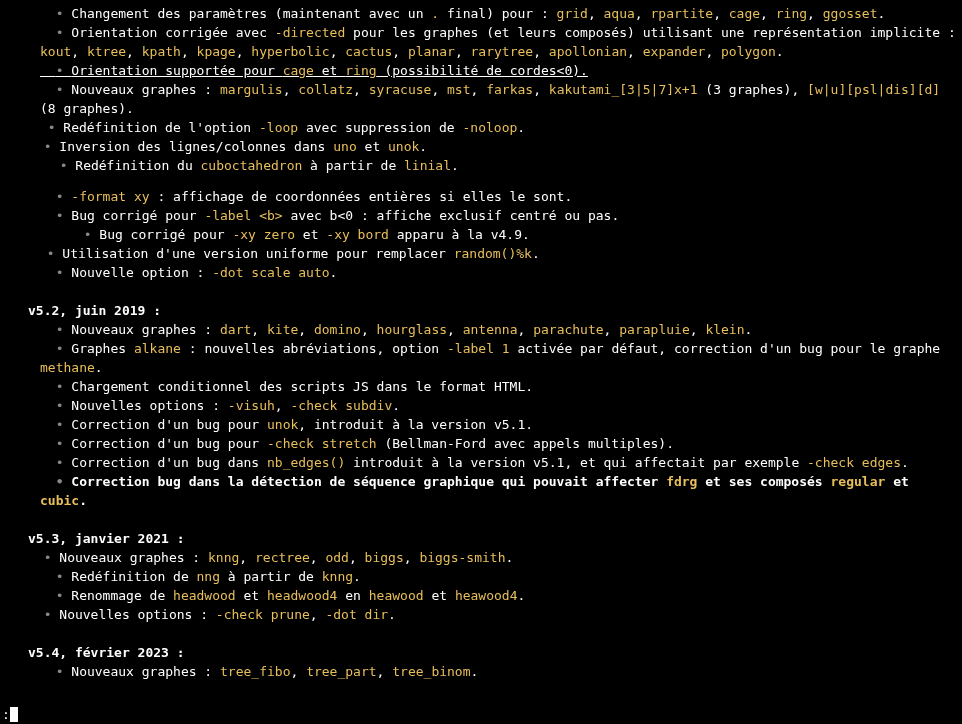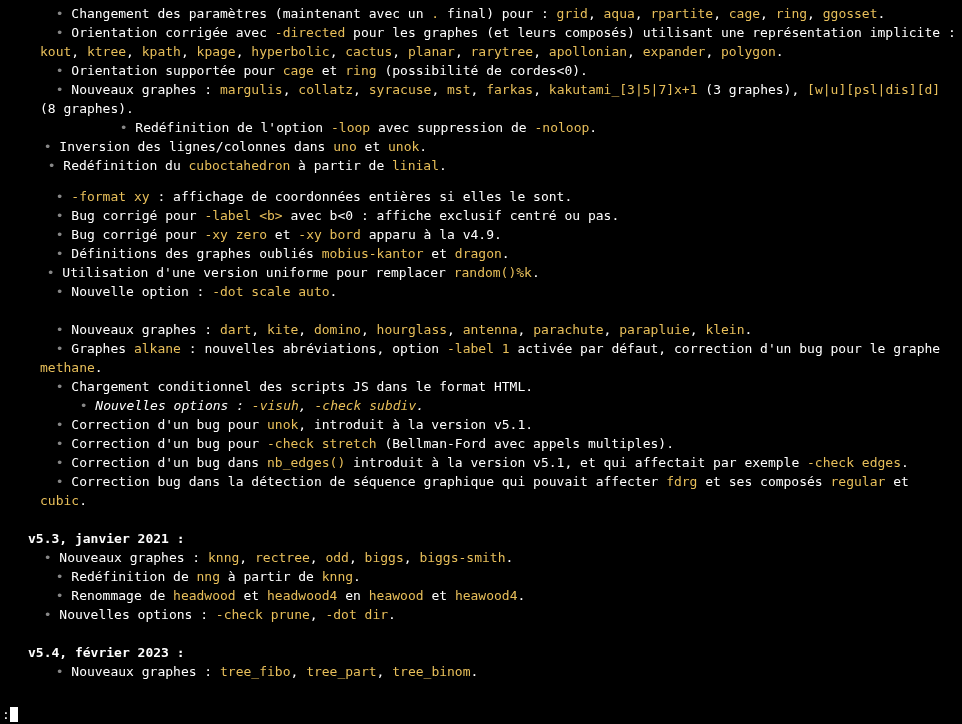--- a/index.html
+++ b/index.html
@@ -48,40 +48,40 @@
     height: 15px;
     vertical-align: text-bottom;
   }
 </style>
 </head>
 <body>
 
 <div class="content">
     <div class="line" style="padding-left: 40px; text-indent: 0px;"><span class="bullet">  • </span><span>Changement des paramètres (maintenant avec un </span><span class="hl">.</span><span> final) pour : </span><span class="hl">grid</span><span>, </span><span class="hl">aqua</span><span>, </span><span class="hl">rpartite</span><span>, </span><span class="hl">cage</span><span>, </span><span class="hl">ring</span><span>, </span><span class="hl">ggosset</span><span>.</span></div>
     <div class="line" style="padding-left: 40px; text-indent: 0px;"><span class="bullet">  • </span><span>Orientation corrigée avec </span><span class="hl">-directed</span><span> pour les graphes (et leurs composés) utilisant une représentation implicite : </span><span class="hl">kout</span><span>, </span><span class="hl">ktree</span><span>, </span><span class="hl">kpath</span><span>, </span><span class="hl">kpage</span><span>, </span><span class="hl">hyperbolic</span><span>, </span><span class="hl">cactus</span><span>, </span><span class="hl">planar</span><span>, </span><span class="hl">rarytree</span><span>, </span><span class="hl">apollonian</span><span>, </span><span class="hl">expander</span><span>, </span><span class="hl">polygon</span><span>.</span></div>
-    <div class="line" style="padding-left: 40px; text-indent: 0px;"><span class="bullet">  • </span><span>Orientation supportée pour </span><span class="hl">cage</span><span> et </span><span class="hl">ring</span><span> (possibilité de cordes&lt;0).</span></div>
+    <div class="line" style="padding-left: 40px; text-indent: 0px; text-decoration: underline;"><span class="bullet">  • </span><span>Orientation supportée pour </span><span class="hl">cage</span><span> et </span><span class="hl">ring</span><span> (possibilité de cordes&lt;0).</span></div>
     <div class="line" style="padding-left: 40px; text-indent: 0px;"><span class="bullet">  • </span><span>Nouveaux graphes : </span><span class="hl">margulis</span><span>, </span><span class="hl">collatz</span><span>, </span><span class="hl">syracuse</span><span>, </span><span class="hl">mst</span><span>, </span><span class="hl">farkas</span><span>, </span><span class="hl">kakutami_[3|5|7]x+1</span><span> (3 graphes), </span><span class="hl">[w|u][psl|dis][d]</span><span> (8 graphes).</span></div>
-    <div class="line" style="padding-left: 64px; text-indent: 0px; margin-left: 40px;"><span class="bullet">  • </span><span>Redéfinition de l'option </span><span class="hl">-loop</span><span> avec suppression de </span><span class="hl">-noloop</span><span>.</span></div>
+    <div class="line" style="padding-left: 32px; text-indent: 0px;"><span class="bullet">  • </span><span>Redéfinition de l'option </span><span class="hl">-loop</span><span> avec suppression de </span><span class="hl">-noloop</span><span>.</span></div>
     <div class="line" style="text-indent: 0px;"><span class="bullet">  • </span><span>Inversion des lignes/colonnes dans </span><span class="hl">uno</span><span> et </span><span class="hl">unok</span><span>.</span></div>
-    <div class="line" style="padding-left: 32px; text-indent: 0px;"><span class="bullet">  • </span><span>Redéfinition du </span><span class="hl">cuboctahedron</span><span> à partir de </span><span class="hl">linial</span><span>.</span></div>
+    <div class="line" style="padding-left: 44px; text-indent: 0px;"><span class="bullet">  • </span><span>Redéfinition du </span><span class="hl">cuboctahedron</span><span> à partir de </span><span class="hl">linial</span><span>.</span></div>
     <div class="line" style="padding-left: 40px; text-indent: 0px; margin-top: 12px;"><span class="bullet">  • </span><span class="hl">-format xy</span><span> : affichage de coordonnées entières si elles le sont.</span></div>
     <div class="line" style="padding-left: 40px; text-indent: 0px;"><span class="bullet">  • </span><span>Bug corrigé pour </span><span class="hl">-label &lt;b&gt;</span><span> avec b&lt;0 : affiche exclusif centré ou pas.</span></div>
-    <div class="line" style="padding-left: 40px; text-indent: 0px;"><span class="bullet">  • </span><span>Bug corrigé pour </span><span class="hl">-xy zero</span><span> et </span><span class="hl">-xy bord</span><span> apparu à la v4.9.</span></div>
-    <div class="line" style="padding-left: 40px; text-indent: 0px;"><span class="bullet">  • </span><span>Définitions des graphes oubliés </span><span class="hl">mobius-kantor</span><span> et </span><span class="hl">dragon</span><span>.</span></div>
+    <div class="line" style="padding-left: 40px; text-indent: 0px; margin-left: 28px;"><span class="bullet">  • </span><span>Bug corrigé pour </span><span class="hl">-xy zero</span><span> et </span><span class="hl">-xy bord</span><span> apparu à la v4.9.</span></div>
     <div class="line" style="padding-left: 31px; text-indent: 0px;"><span class="bullet">  • </span><span>Utilisation d'une version uniforme pour remplacer </span><span class="hl">random()%k</span><span>.</span></div>
     <div class="line" style="padding-left: 40px; text-indent: 0px;"><span class="bullet">  • </span><span>Nouvelle option : </span><span class="hl">-dot scale auto</span><span>.</span></div>
     <div class="line">&nbsp;</div>
+    <div class="heading">v5.2, juin 2019 :</div>
     <div class="line" style="padding-left: 40px; text-indent: 0px;"><span class="bullet">  • </span><span>Nouveaux graphes : </span><span class="hl">dart</span><span>, </span><span class="hl">kite</span><span>, </span><span class="hl">domino</span><span>, </span><span class="hl">hourglass</span><span>, </span><span class="hl">antenna</span><span>, </span><span class="hl">parachute</span><span>, </span><span class="hl">parapluie</span><span>, </span><span class="hl">klein</span><span>.</span></div>
     <div class="line" style="padding-left: 40px; text-indent: 0px;"><span class="bullet">  • </span><span>Graphes </span><span class="hl">alkane</span><span> : nouvelles abréviations, option </span><span class="hl">-label 1</span><span> activée par défaut, correction d'un bug pour le graphe </span><span class="hl">methane</span><span>.</span></div>
     <div class="line" style="padding-left: 40px; text-indent: 0px;"><span class="bullet">  • </span><span>Chargement conditionnel des scripts JS dans le format HTML.</span></div>
-    <div class="line" style="padding-left: 64px; text-indent: 0px; font-style: italic;"><span class="bullet">  • </span><span>Nouvelles options : </span><span class="hl">-visuh</span><span>, </span><span class="hl">-check subdiv</span><span>.</span></div>
+    <div class="line" style="padding-left: 40px; text-indent: 0px;"><span class="bullet">  • </span><span>Nouvelles options : </span><span class="hl">-visuh</span><span>, </span><span class="hl">-check subdiv</span><span>.</span></div>
     <div class="line" style="padding-left: 40px; text-indent: 0px;"><span class="bullet">  • </span><span>Correction d'un bug pour </span><span class="hl">unok</span><span>, introduit à la version v5.1.</span></div>
     <div class="line" style="padding-left: 40px; text-indent: 0px;"><span class="bullet">  • </span><span>Correction d'un bug pour </span><span class="hl">-check stretch</span><span> (Bellman-Ford avec appels multiples).</span></div>
     <div class="line" style="padding-left: 40px; text-indent: 0px;"><span class="bullet">  • </span><span>Correction d'un bug dans </span><span class="hl">nb_edges()</span><span> introduit à la version v5.1, et qui affectait par exemple </span><span class="hl">-check edges</span><span>.</span></div>
-    <div class="line" style="padding-left: 40px; text-indent: 0px;"><span class="bullet">  • </span><span>Correction bug dans la détection de séquence graphique qui pouvait affecter </span><span class="hl">fdrg</span><span> et ses composés </span><span class="hl">regular</span><span> et </span><span class="hl">cubic</span><span>.</span></div>
+    <div class="line" style="padding-left: 40px; text-indent: 0px; font-weight: bold;"><span class="bullet">  • </span><span>Correction bug dans la détection de séquence graphique qui pouvait affecter </span><span class="hl">fdrg</span><span> et ses composés </span><span class="hl">regular</span><span> et </span><span class="hl">cubic</span><span>.</span></div>
     <div class="line">&nbsp;</div>
     <div class="heading">v5.3, janvier 2021 :</div>
     <div class="line" style="text-indent: 0px;"><span class="bullet">  • </span><span>Nouveaux graphes : </span><span class="hl">knng</span><span>, </span><span class="hl">rectree</span><span>, </span><span class="hl">odd</span><span>, </span><span class="hl">biggs</span><span>, </span><span class="hl">biggs-smith</span><span>.</span></div>
     <div class="line" style="padding-left: 40px; text-indent: 0px;"><span class="bullet">  • </span><span>Redéfinition de </span><span class="hl">nng</span><span> à partir de </span><span class="hl">knng</span><span>.</span></div>
     <div class="line" style="padding-left: 40px; text-indent: 0px;"><span class="bullet">  • </span><span>Renommage de </span><span class="hl">headwood</span><span> et </span><span class="hl">headwood4</span><span> en </span><span class="hl">heawood</span><span> et </span><span class="hl">heawood4</span><span>.</span></div>
     <div class="line" style="text-indent: 0px;"><span class="bullet">  • </span><span>Nouvelles options : </span><span class="hl">-check prune</span><span>, </span><span class="hl">-dot dir</span><span>.</span></div>
     <div class="line">&nbsp;</div>
     <div class="heading">v5.4, février 2023 :</div>
     <div class="line" style="padding-left: 40px; text-indent: 0px;"><span class="bullet">  • </span><span>Nouveaux graphes : </span><span class="hl">tree_fibo</span><span>, </span><span class="hl">tree_part</span><span>, </span><span class="hl">tree_binom</span><span>.</span></div>
   </div>

